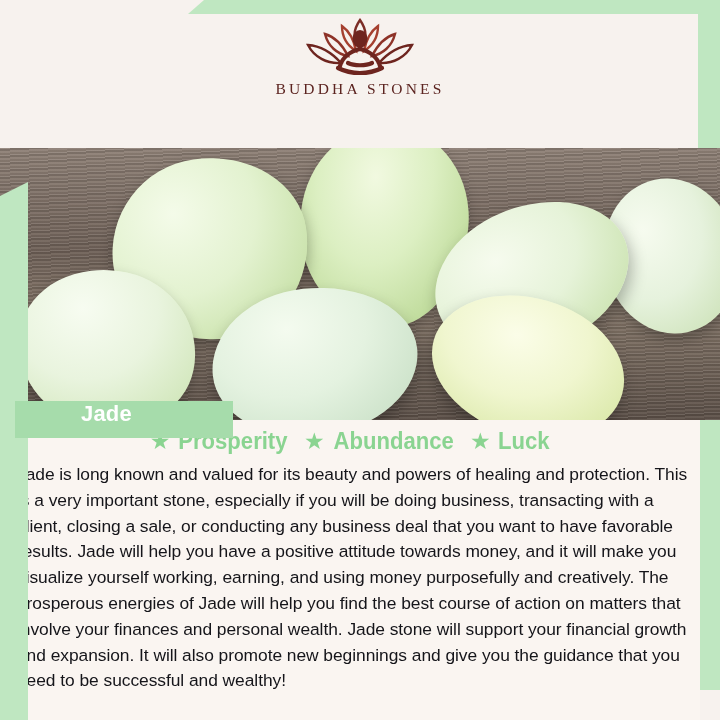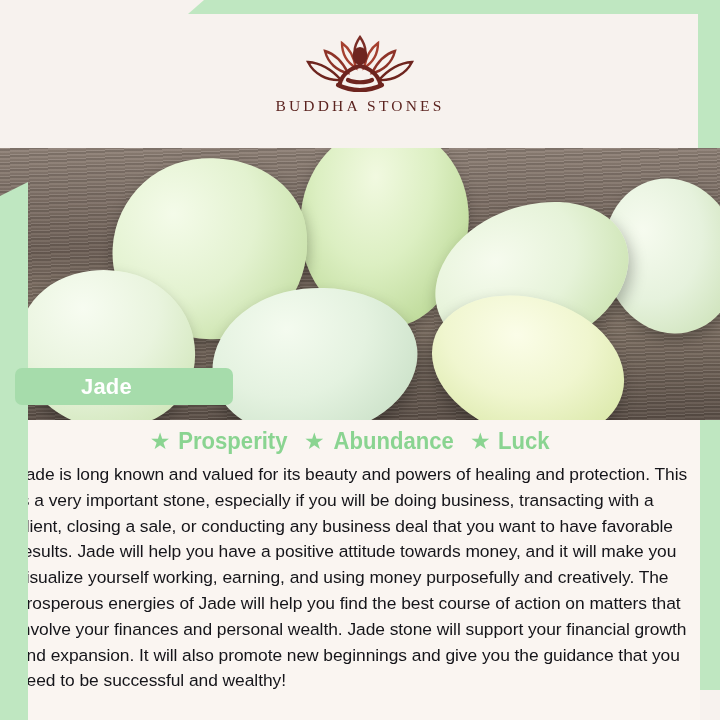--- a/index.html
+++ b/index.html
@@ -49,21 +49,21 @@
     width: 28px;
     height: 538px;
     background: #bfe7c1;
     clip-path: polygon(0 14px, 100% 0, 100% 100%, 0 100%);
     z-index: 4;
   }
 
   
   .logo-block {
     position: absolute;
-    top: 31px;
+    top: 14px;
     left: 0;
     width: 720px;
     height: 92px;
     display: flex;
     flex-direction: column;
     align-items: center;
     justify-content: flex-start;
     z-index: 3;
   }
   .logo-mark {
@@ -181,28 +181,27 @@
     background: radial-gradient(ellipse at 34% 30%, #f6fbef 0%, #e6f2dd 46%, #d0e4bd 80%, #b7d09e 100%);
     border-radius: 50% 50% 50% 50% / 50% 50% 50% 50%;
     transform: rotate(-12deg);
     box-shadow: 0 6px 14px rgba(0,0,0,0.26);
   }
 
   
   .jade-band {
     position: absolute;
     left: 15px;
-    top: 368px;
+    top: 401px;
     width: 218px;
     height: 37px;
     background: #a6dcab;
     z-index: 6;
     display: flex;
-    align-items: center;
-    border-radius: 7px;
+    align-items: flex-start;
   }
   .jade-text {
     margin-left: 66px;
     color: #ffffff;
     font-size: 22px;
     font-weight: bold;
     letter-spacing: 0.2px;
   }
 
   

